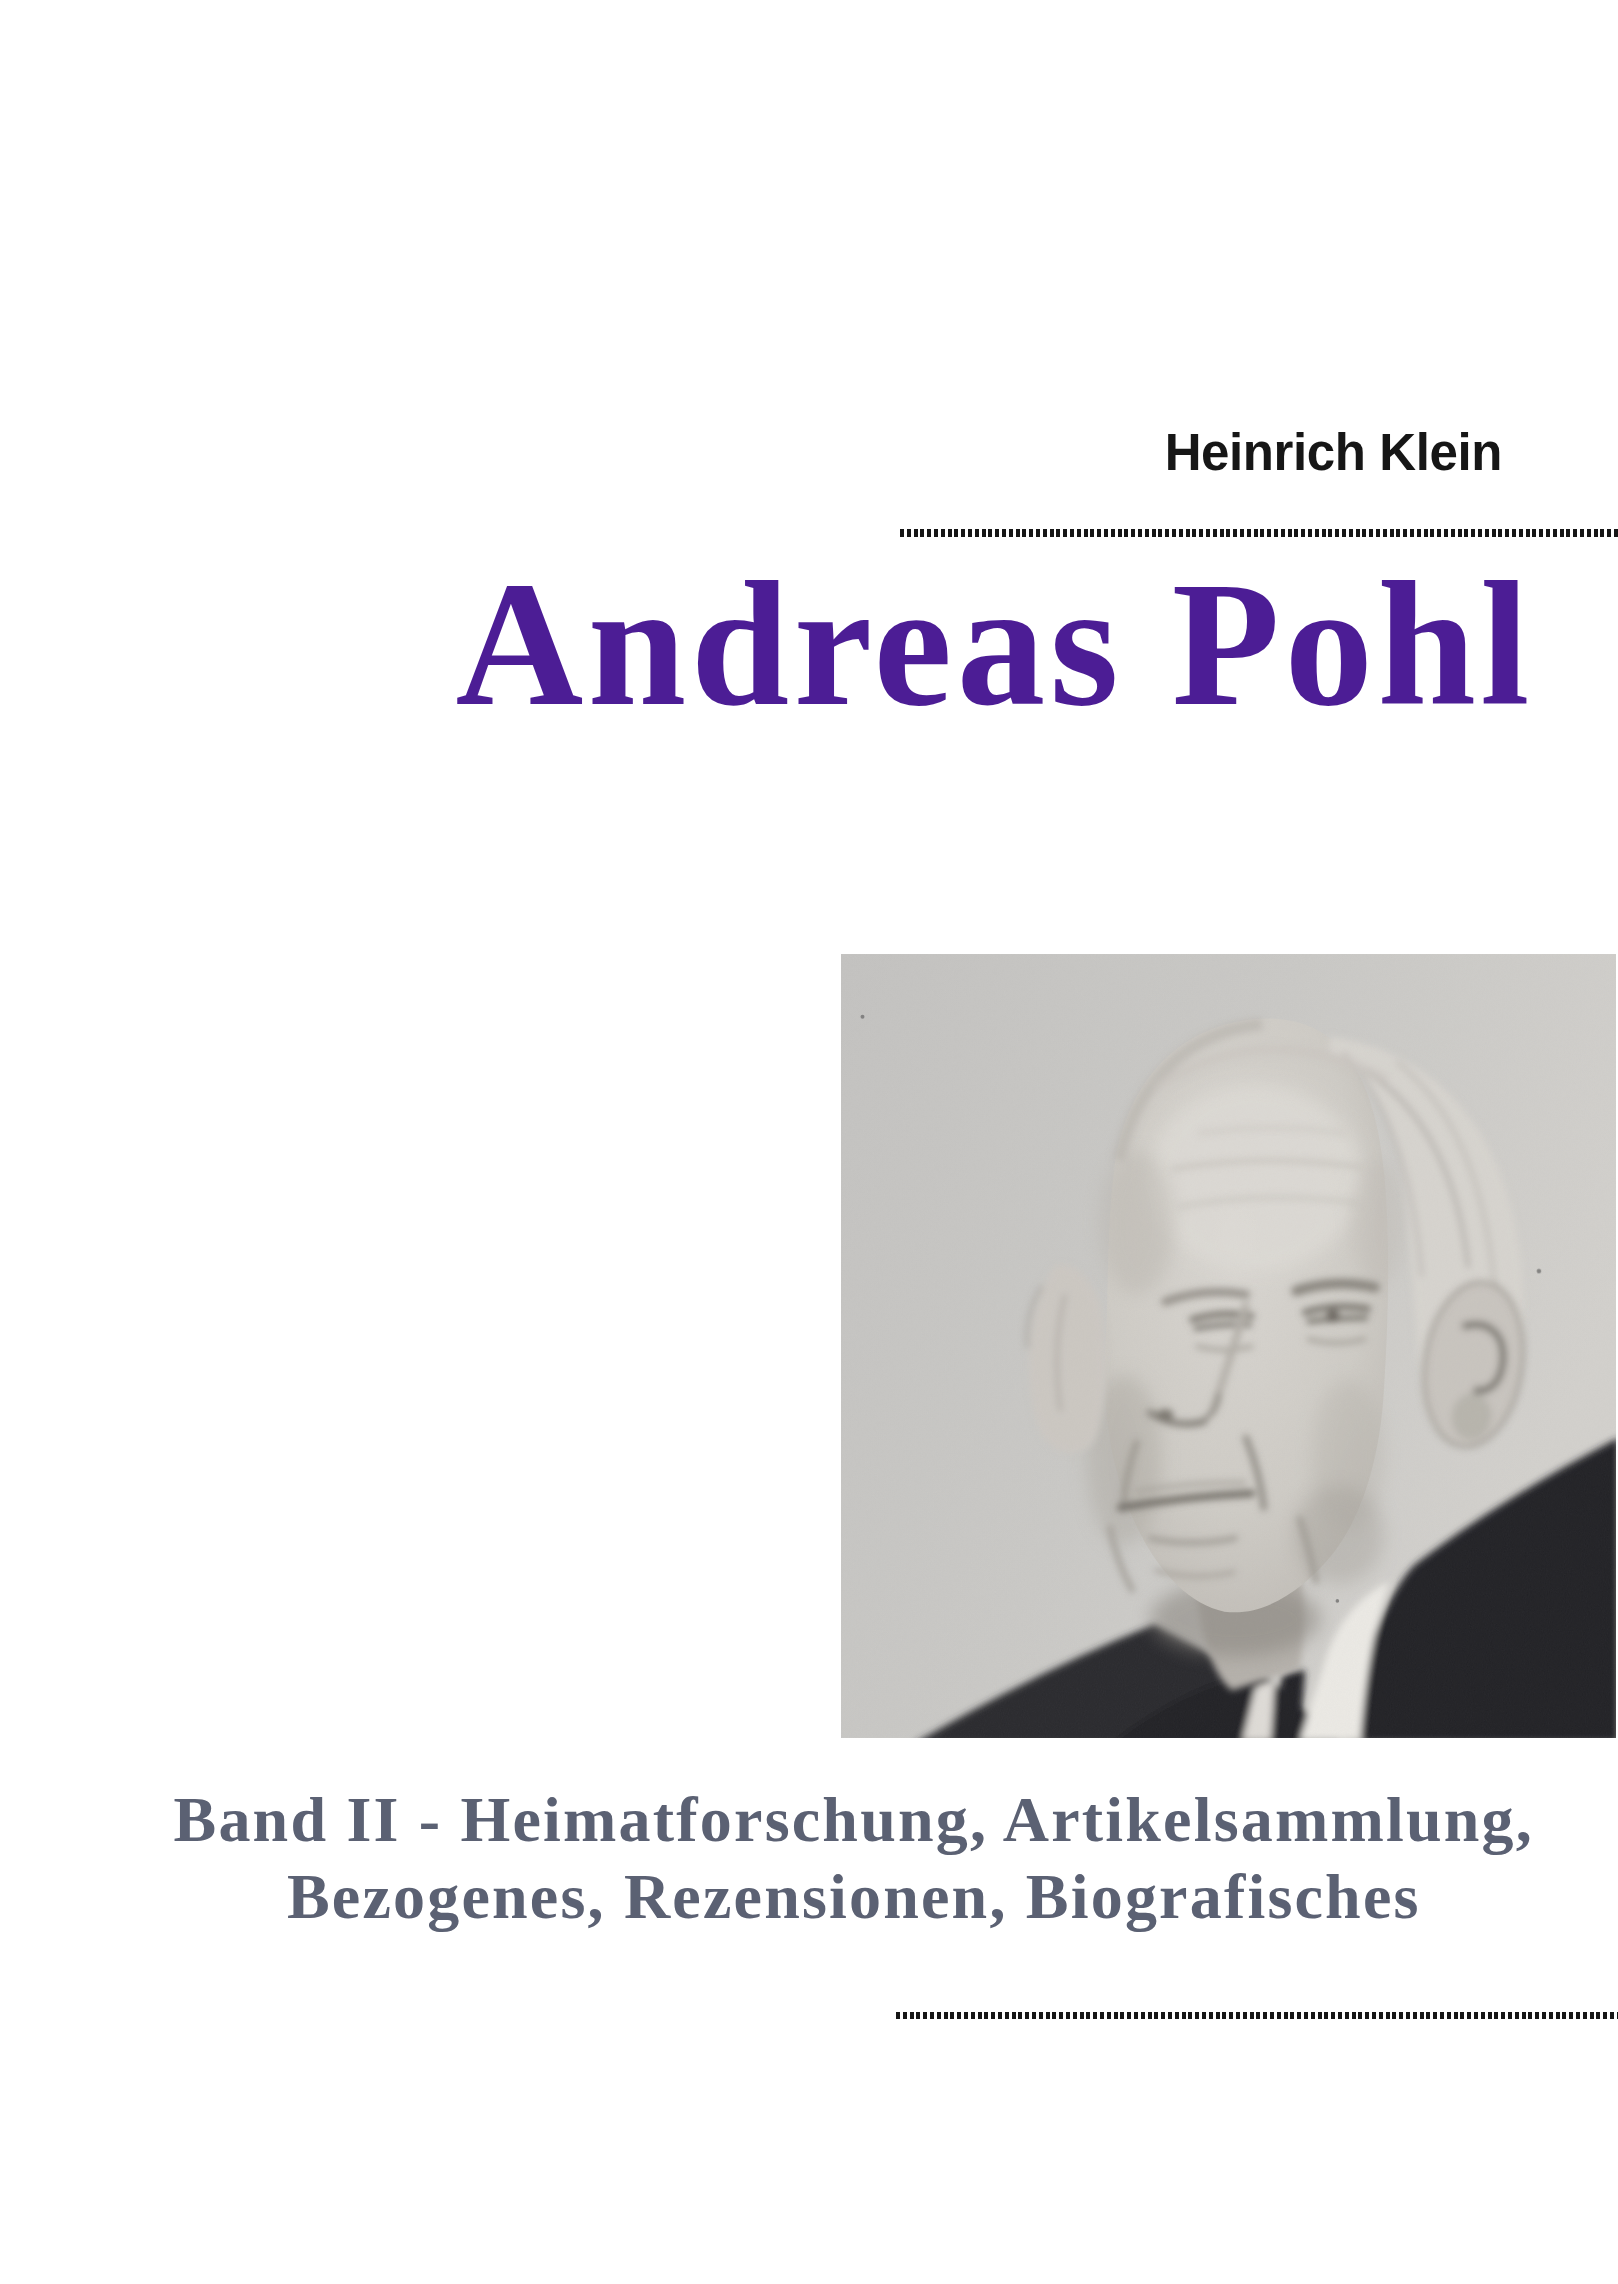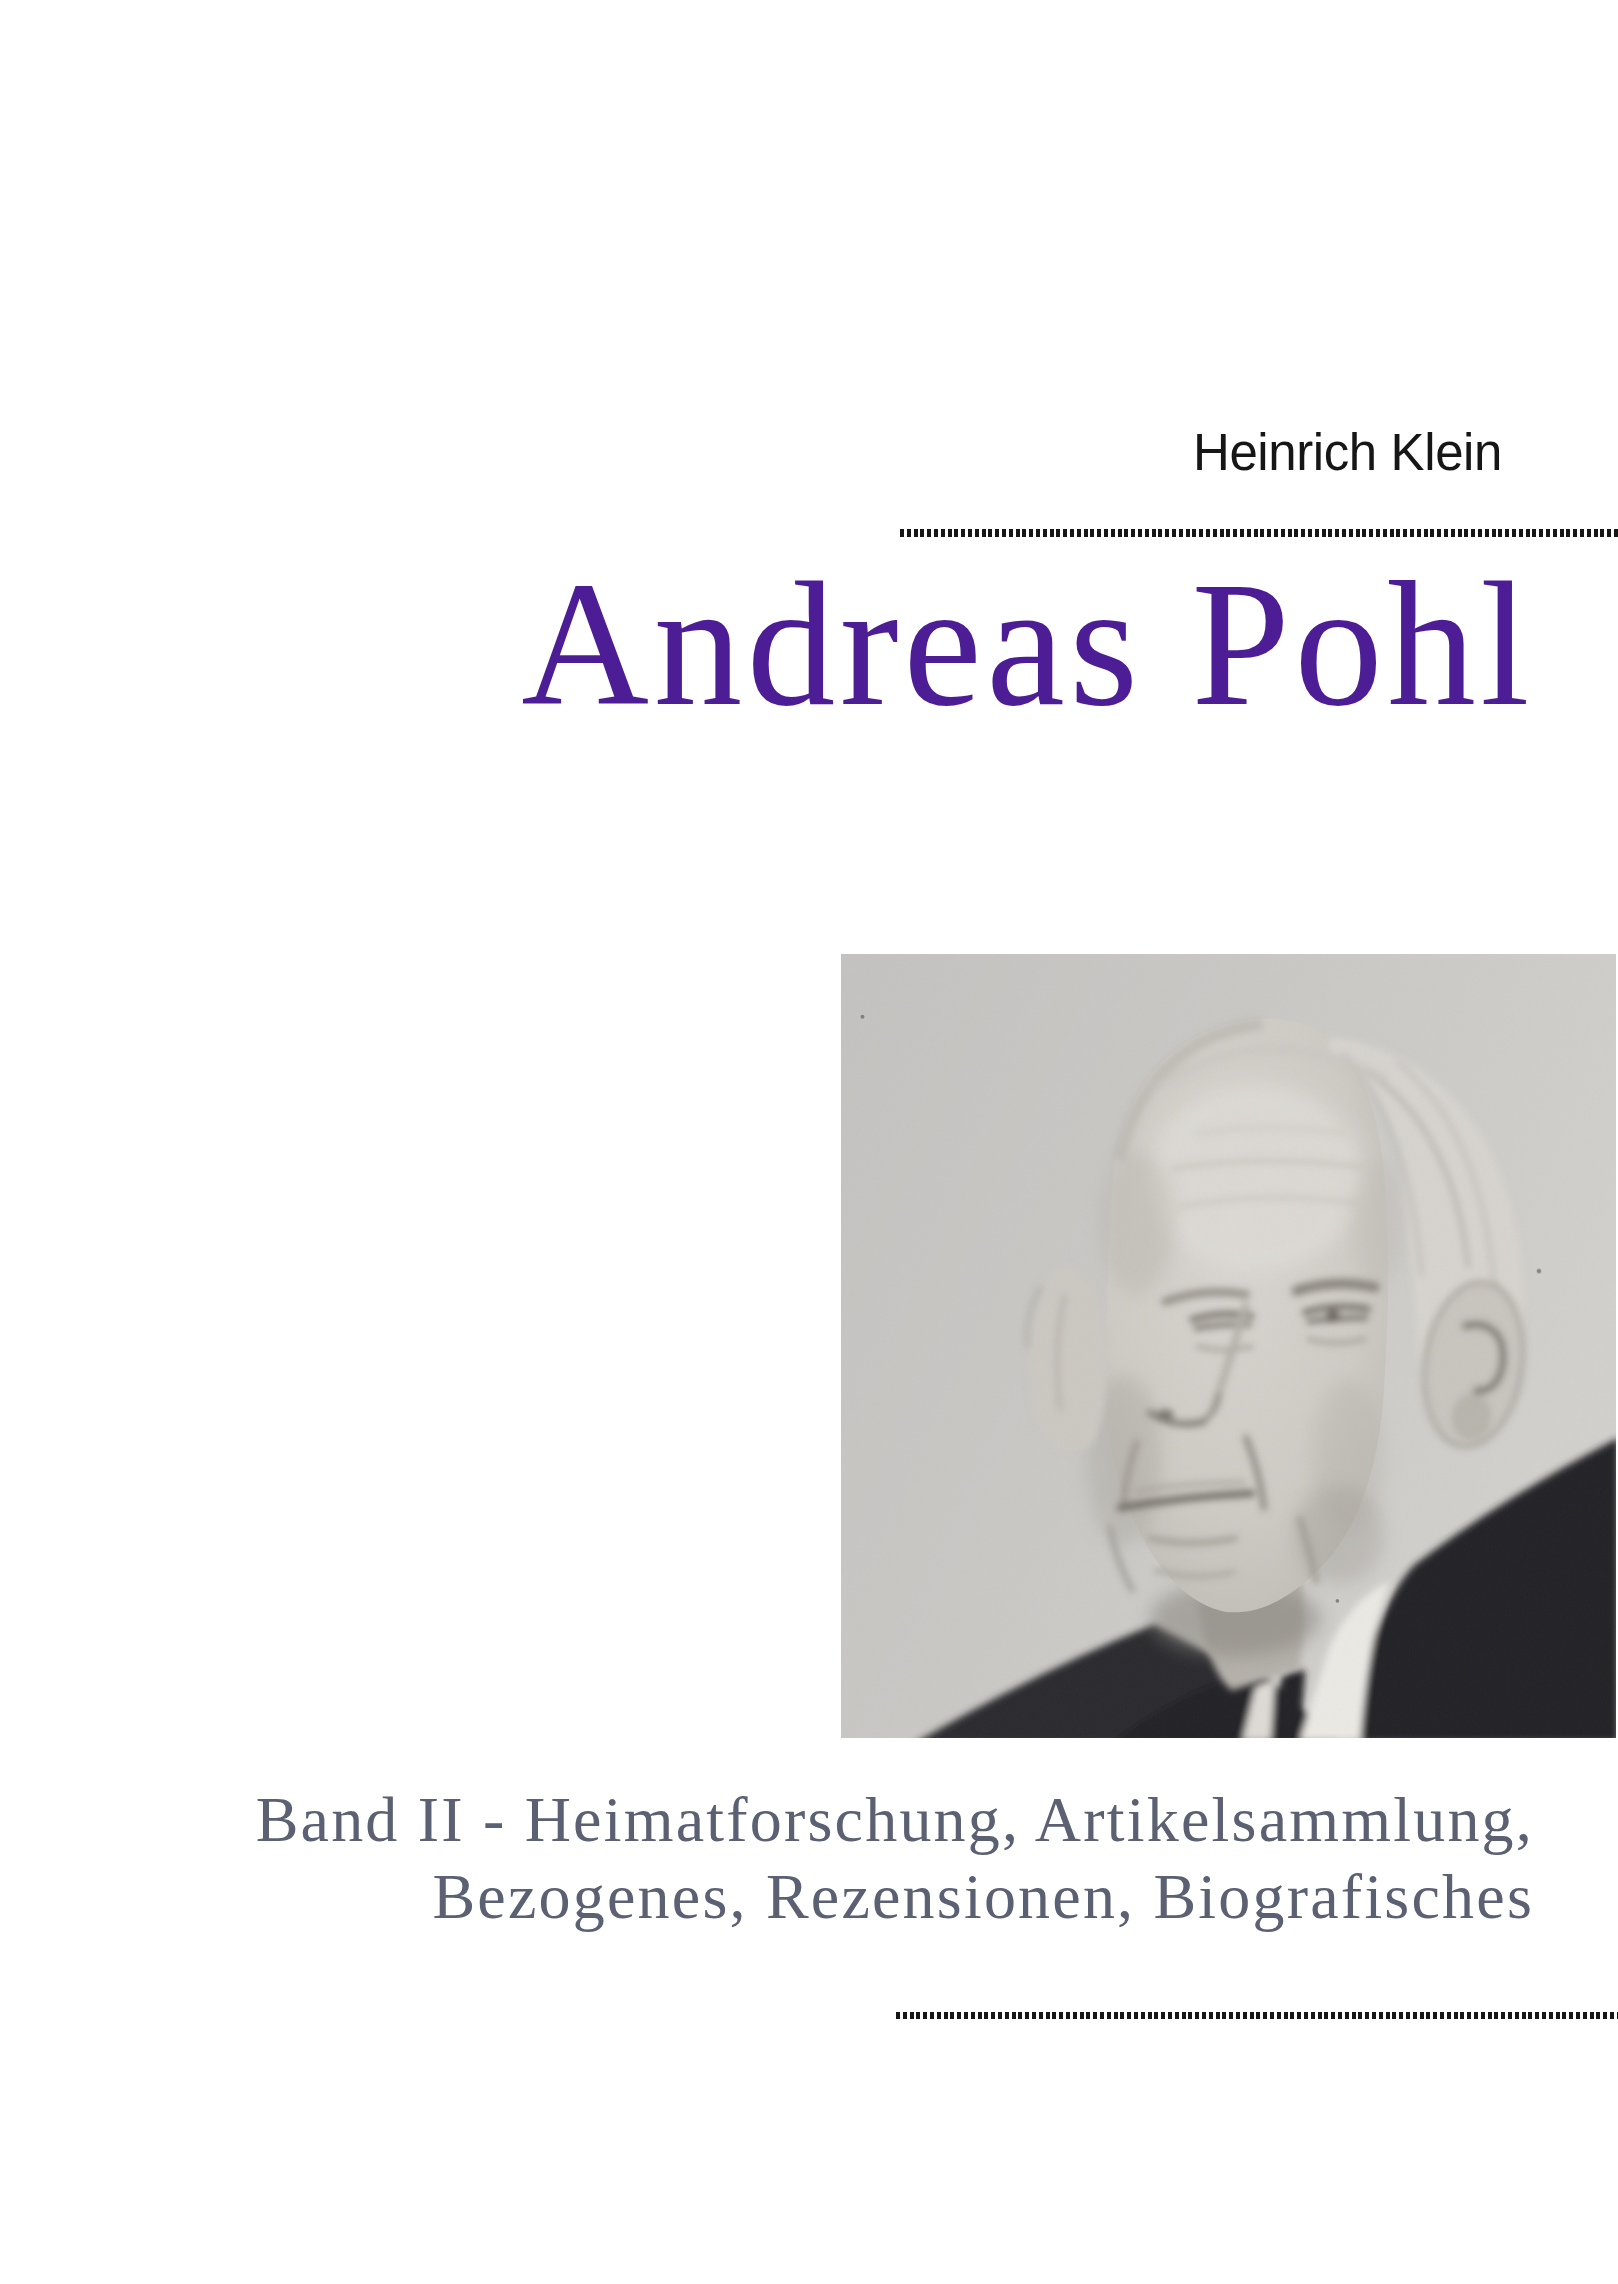--- a/index.html
+++ b/index.html
@@ -2,20 +2,21 @@
 <html style="font-size:14.3px"><head>
 <meta charset="utf-8">
 <style>
   html,body{margin:0;padding:0;background:#ffffff;}
   .page{
     position:relative;
     width:1618px;height:2285px;
     background:#ffffff;
     overflow:hidden;
     font-family:"Liberation Serif", serif;
+    font-weight:bold;
   }
   .author{
     position:absolute;
     top:427px;right:116px;
     font-family:"Liberation Sans", sans-serif;
     font-size:51px;line-height:51px;
     letter-spacing:-0.4px;
     color:#161616;
     white-space:nowrap;
   }
@@ -36,21 +37,21 @@
   }
   .photo{
     position:absolute;
     left:841px;top:954px;
     width:775px;height:784px;
   }
   .photo svg{display:block;width:775px;height:784px;}
   .subtitle{
     position:absolute;
     top:1781px;right:84px;
-    text-align:right;
+    text-align:center;
     font-family:"Liberation Serif", serif;
     font-size:64px;line-height:77px;
     letter-spacing:2.2px;
     color:#5b6173;
     white-space:nowrap;
   }
 </style>
 </head>
 <body>
 

